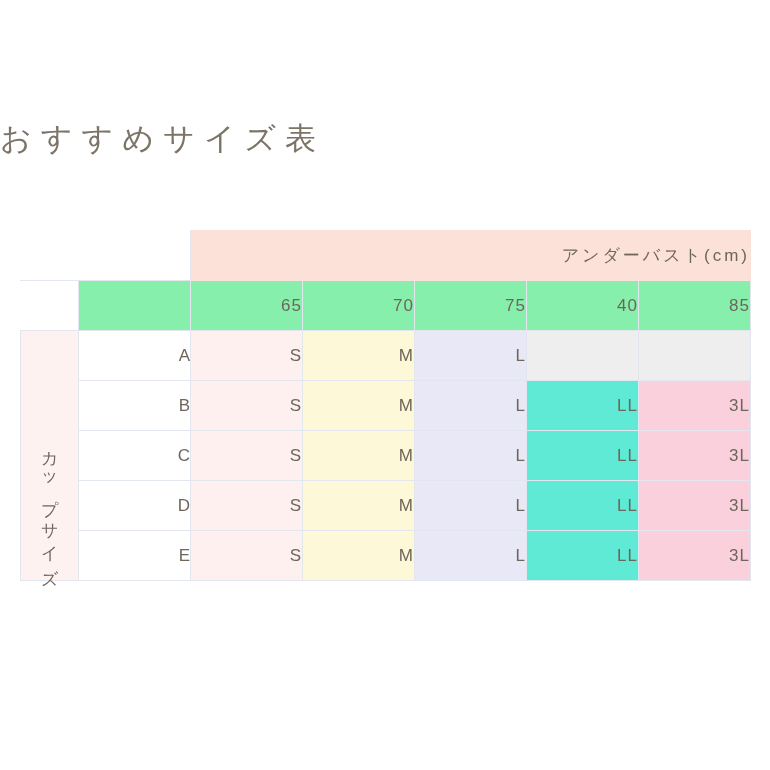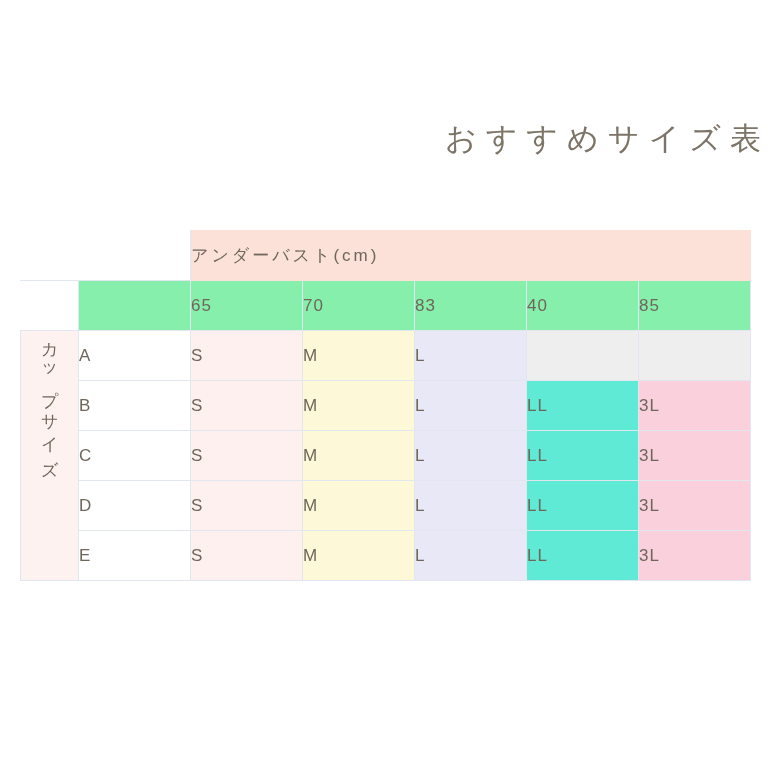--- a/index.html
+++ b/index.html
@@ -18,21 +18,21 @@
     position: relative;
     width: 770px;
     height: 770px;
     box-sizing: border-box;
   }
   .title {
     position: absolute;
     top: 118px;
     left: 0;
     width: 770px;
-    text-align: right;
+    text-align: left;
     font-size: 31px;
     letter-spacing: 9px;
     color: #7d7468;
     font-weight: 400;
     font-family: "Liberation Sans", sans-serif;
   }
   .table-wrap {
     position: absolute;
     top: 230px;
     left: 20px;
@@ -40,21 +40,21 @@
   }
   table.size-table {
     border-collapse: collapse;
     width: 730px;
     table-layout: fixed;
   }
   table.size-table td,
   table.size-table th {
     border: 1px solid #e2e6ef;
     padding: 0;
-    text-align: left;
+    text-align: right;
     vertical-align: middle;
     font-weight: 400;
     font-size: 17px;
     color: #6f665b;
     height: 49px;
   }
   
   col.c-cup    { width: 58px; }
   col.c-label  { width: 112px; }
   col.c-data   { width: 112px; }
@@ -138,21 +138,21 @@
         <tr>
           <td class="band-blank" colspan="2"></td>
           <td class="band" colspan="5">アンダーバスト(cm)</td>
         </tr>
 
         <tr>
           <td class="corner-empty"></td>
           <td class="num"></td>
           <td class="num">65</td>
           <td class="num">70</td>
-          <td class="num">83</td>
+          <td class="num">75</td>
           <td class="num">40</td>
           <td class="num">85</td>
         </tr>
 
         <tr>
           <td class="cup-vertical" rowspan="5">カップサイズ</td>
           <td class="cup-letter">A</td>
           <td class="val v-s">S</td>
           <td class="val v-m">M</td>
           <td class="val v-l">L</td>

